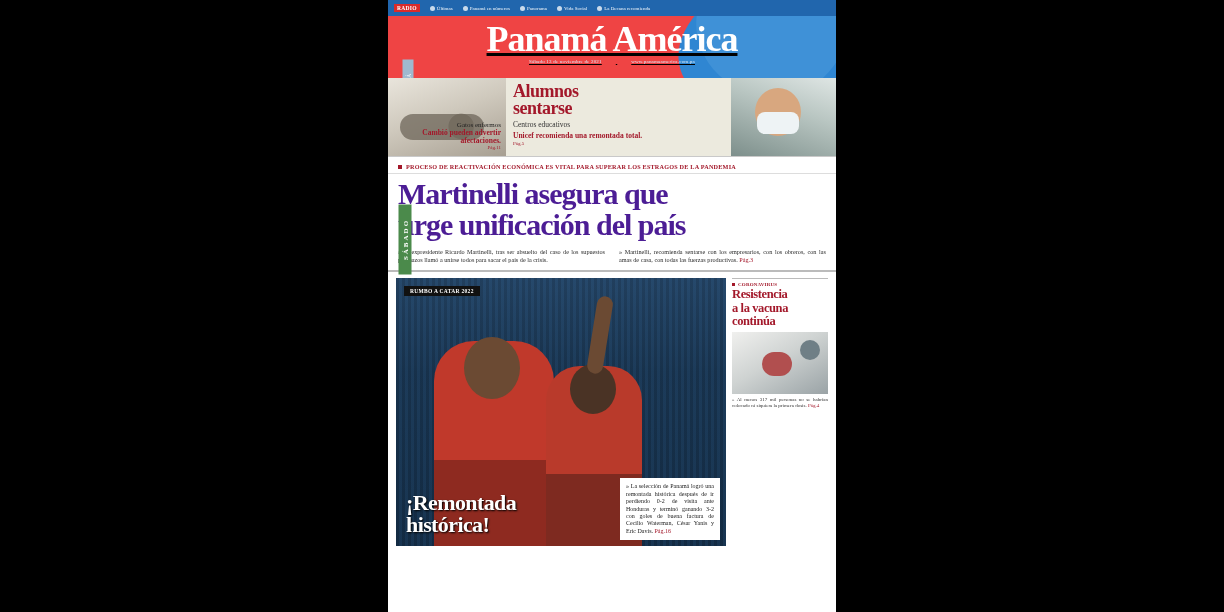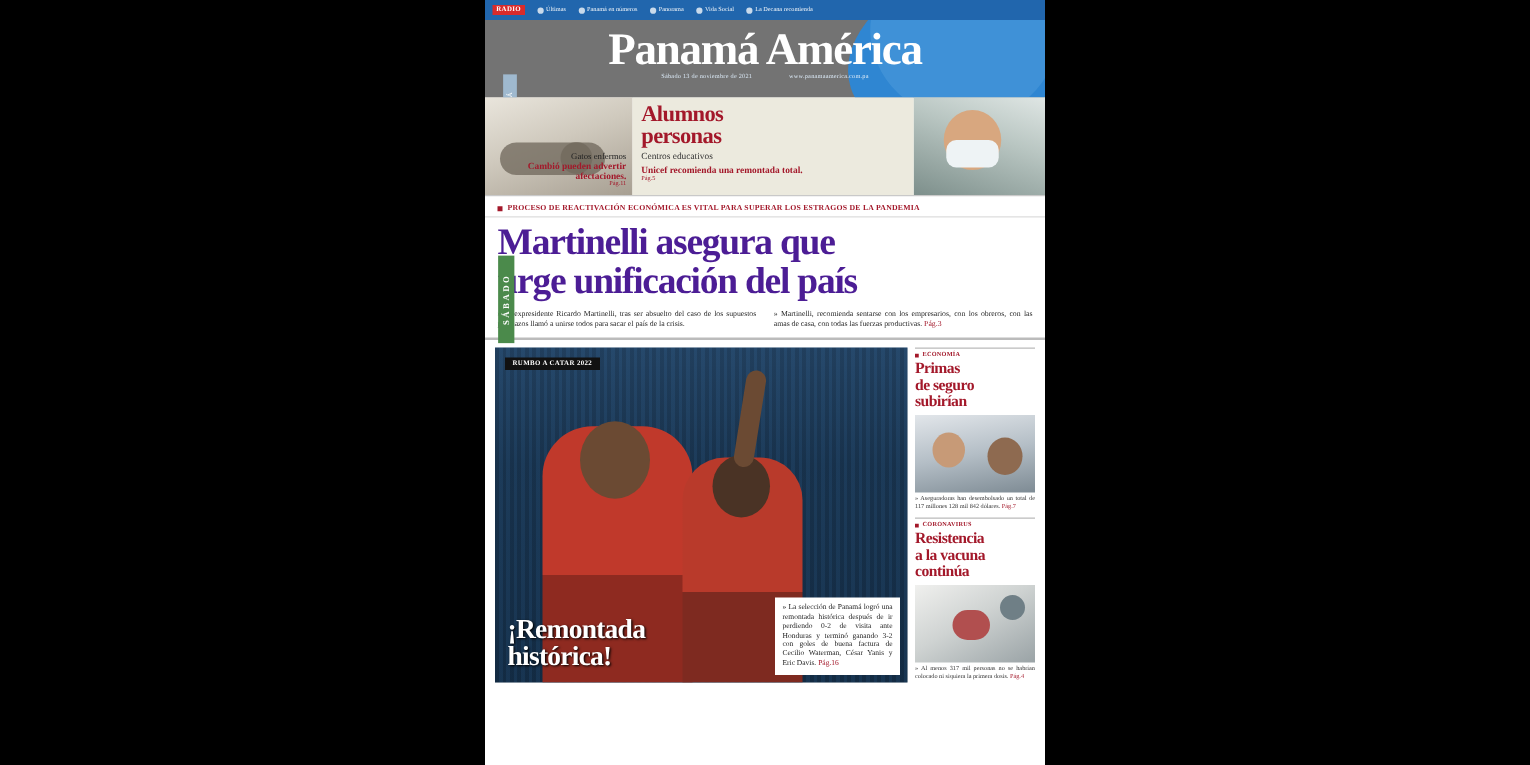--- a/index.html
+++ b/index.html
@@ -7,21 +7,21 @@
   .stage{position:relative;width:1224px;height:612px;background:#000;}
   .page{position:absolute;left:388px;top:0;width:448px;height:612px;background:#fff;overflow:hidden;}
 
   
   .topstrip{height:16px;background:#2166ad;display:flex;align-items:center;padding:0 6px;gap:10px;}
   .topstrip .brandtag{background:#d92b2b;color:#fff;font-size:5.5px;font-weight:bold;padding:1px 3px;letter-spacing:.3px;}
   .topstrip .navitem{color:#fff;font-size:5px;display:flex;align-items:center;gap:2px;opacity:.95;}
   .topstrip .dot{width:5px;height:5px;background:#fff;border-radius:50%;display:inline-block;opacity:.8;}
 
   
-  .masthead{position:relative;height:62px;background:#737373;overflow:hidden;}
+  .masthead{position:relative;height:62px;background:#ef4444;overflow:hidden;text-decoration:underline;}
   .masthead .swoosh{position:absolute;right:-30px;top:-40px;width:190px;height:130px;border-radius:50%;background:#2f86d2;transform:rotate(-18deg);}
   .masthead .swoosh2{position:absolute;right:-10px;top:-60px;width:150px;height:140px;border-radius:50%;background:#4d9ada;opacity:.55;transform:rotate(12deg);}
   .mh-title{position:relative;z-index:3;text-align:center;color:#fff;font-size:36px;font-weight:bold;letter-spacing:-1px;line-height:46px;font-family:"Liberation Serif",serif;}
   .mh-sub{position:relative;z-index:3;text-align:center;color:#dbe9f6;font-size:5px;letter-spacing:.2px;margin-top:-3px;}
   .mh-sub span{margin:0 14px;}
 
   
   .vtab{position:absolute;left:-8px;top:82px;width:56px;height:11px;background:#9fb9cf;color:#fff;font-size:5.5px;letter-spacing:1px;
         transform:rotate(-90deg);transform-origin:center;display:flex;align-items:center;justify-content:center;}
   .vtab2{position:absolute;left:-18px;top:233px;width:70px;height:13px;background:#4b8a4b;color:#fff;font-size:7px;font-weight:bold;letter-spacing:2px;
@@ -136,21 +136,21 @@
       <div class="col c1">
         <div class="photo-cat"></div>
         <div class="cap1">
           <div class="t">Gatos enfermos</div>
           <div class="r">Cambió pueden advertir afectaciones.</div>
           <div class="promo-pag">Pág.11</div>
         </div>
       </div>
       <div class="col c2">
         <div class="promo-head">Alumnos</div>
-        <div class="promo-head">personas</div>
+        <div class="promo-head">sentarse</div>
         <div class="promo-k">Centros educativos</div>
         <div class="promo-k">
             <b>Unicef recomienda una remontada total.</b>
           </div>
         <div class="promo-pag">Pág.5</div>
       </div>
       <div class="col c3">
         <div class="photo-kid"></div>
       </div>
     </div>
@@ -189,34 +189,20 @@
           <div>histórica!</div>
         </div>
         <div class="sport-box">
           <span>» La selección de Panamá logró una remontada histórica después de ir perdiendo 0-2 de visita ante Honduras y terminó ganando 3-2 con goles de buena factura de Cecilio Waterman, César Yanis y Eric Davis.</span>
           <span class="pag">Pág.16</span>
         </div>
       </div>
 
       <div class="railcol">
 
-        <div class="rail">
-          <div class="rail-kick">
-            <span class="sq"></span>
-            <span class="t">ECONOMÍA</span>
-          </div>
-          <h3>Primas</h3>
-          <h3>de seguro</h3>
-          <h3>subirían</h3>
-          <div class="pic"></div>
-          <div class="blurb">
-            <span>» Aseguradoras han desembolsado un total de 117 millones 128 mil 842 dólares.</span>
-            <span class="pag">Pág.7</span>
-          </div>
-        </div>
 
         <div class="rail">
           <div class="rail-kick">
             <span class="sq"></span>
             <span class="t">CORONAVIRUS</span>
           </div>
           <h3>Resistencia</h3>
           <h3>a la vacuna</h3>
           <h3>continúa</h3>
           <div class="pic v2"></div>

